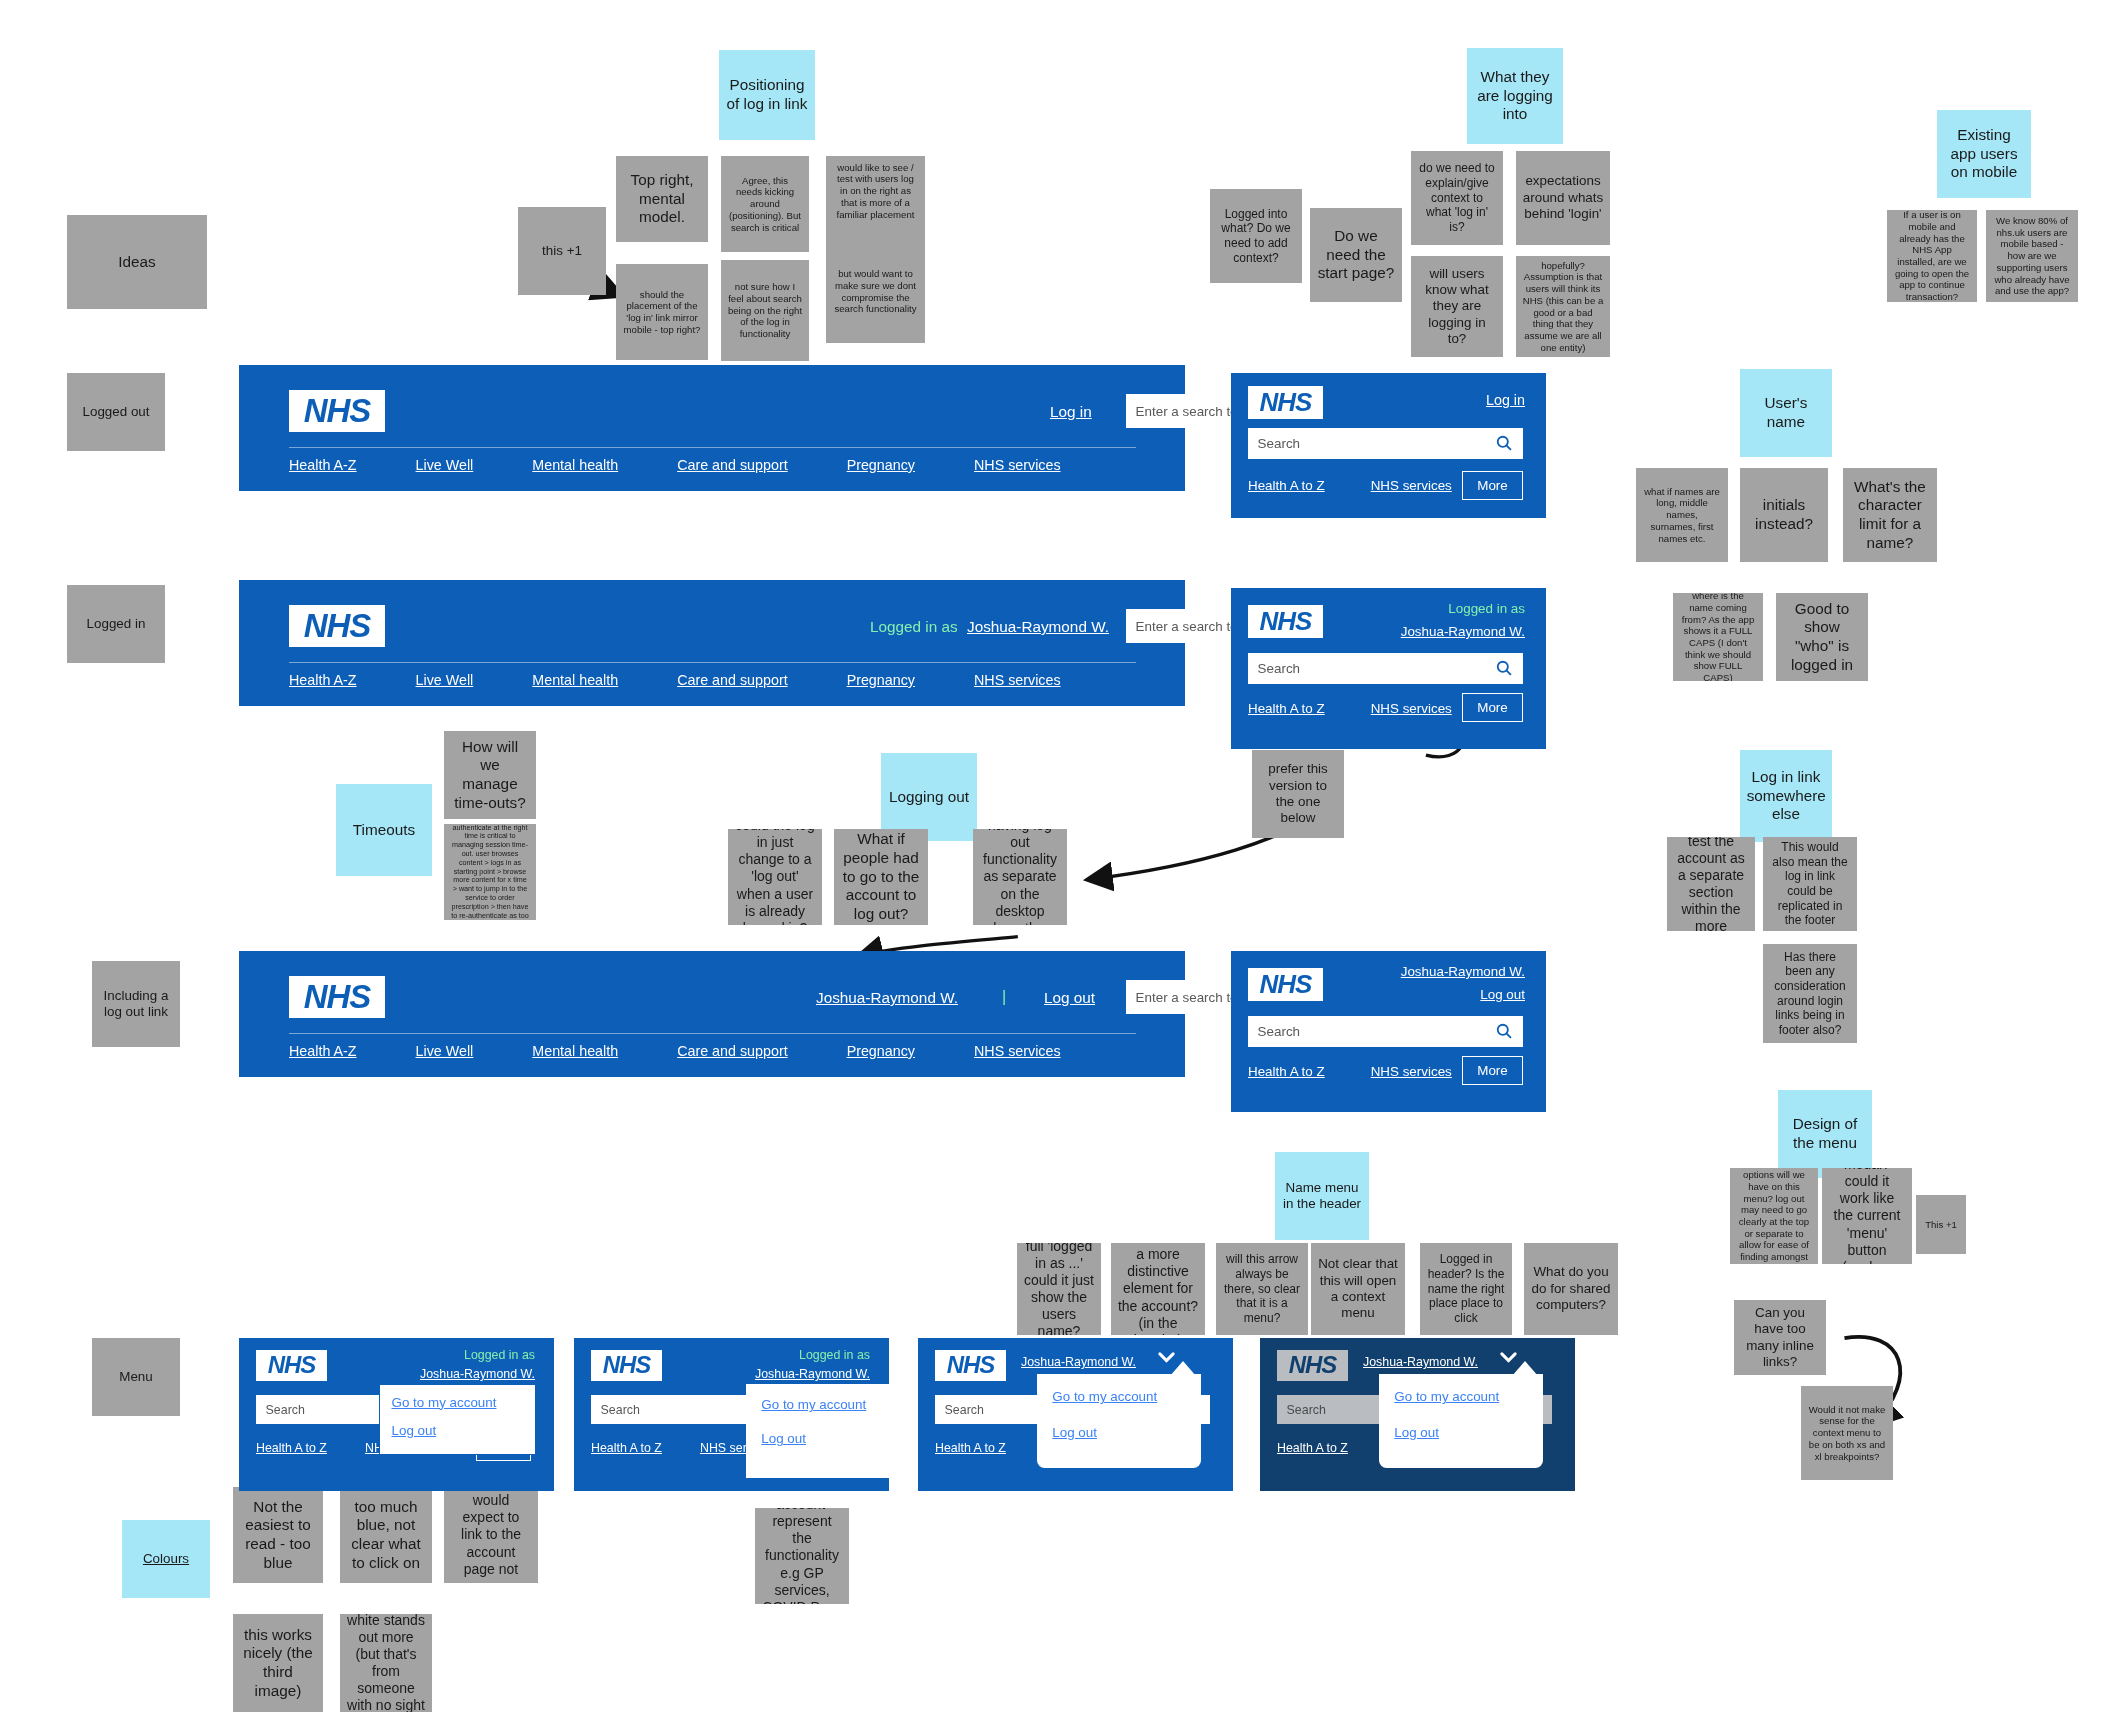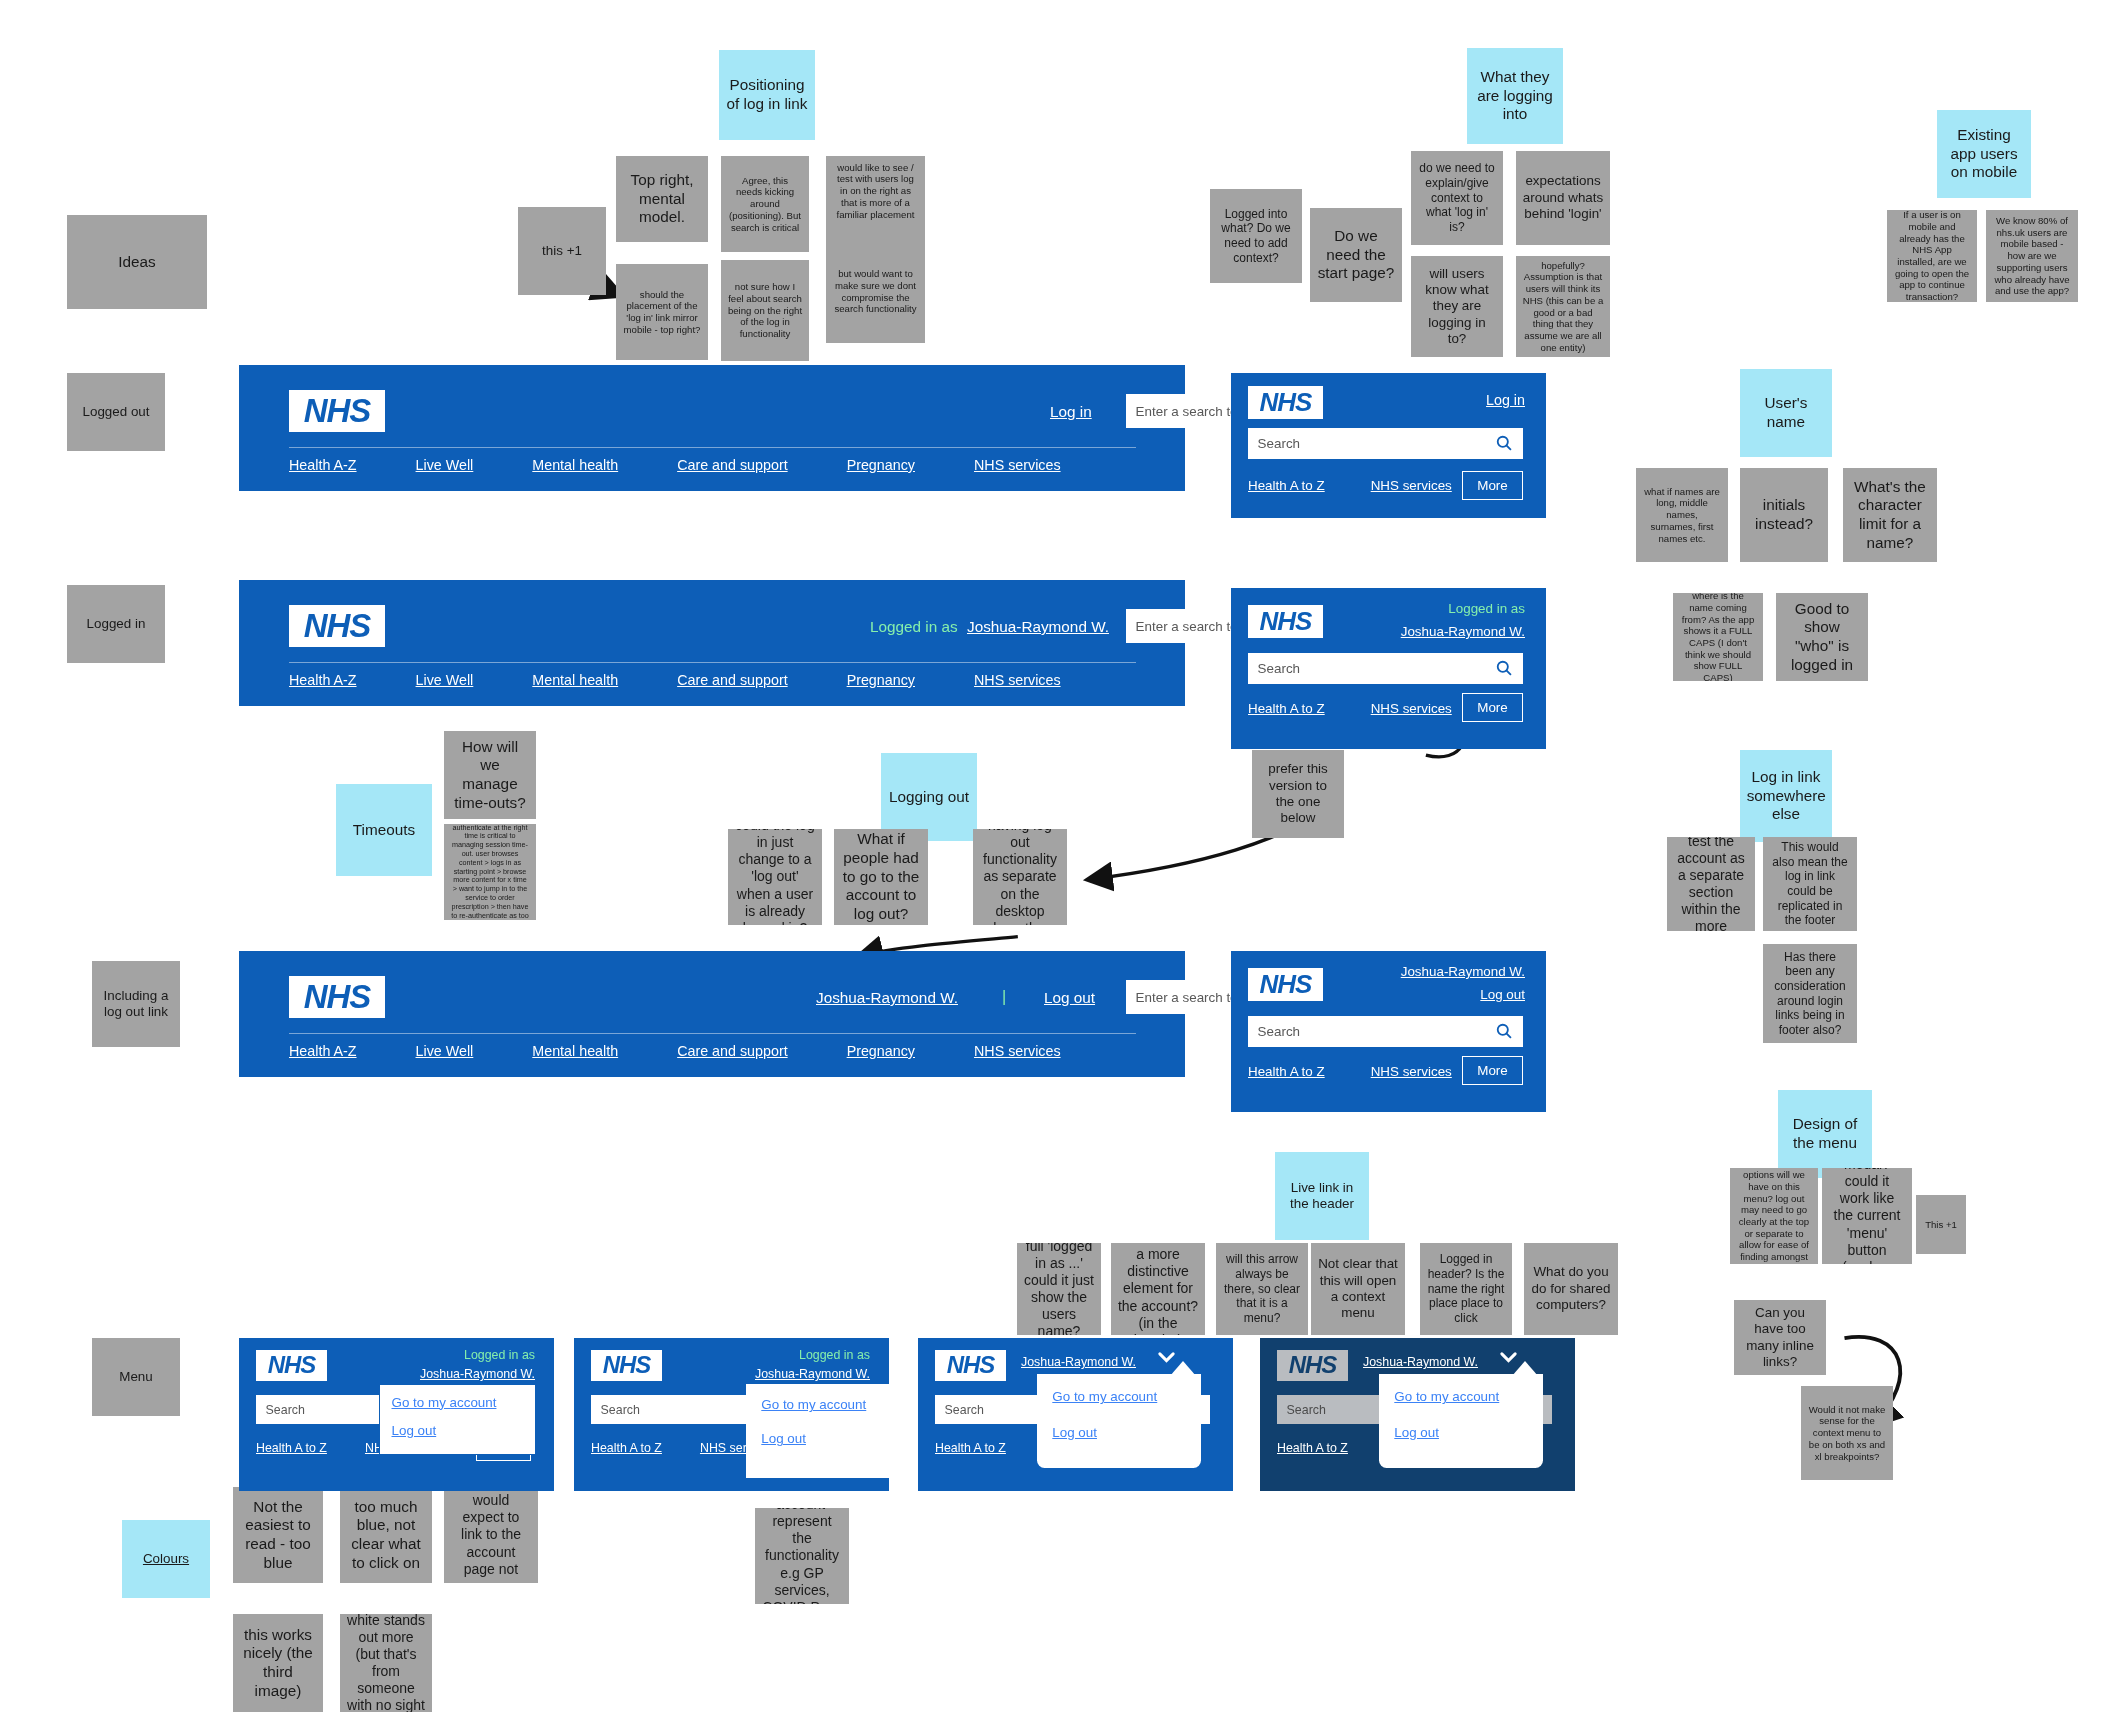--- a/index.html
+++ b/index.html
@@ -215,21 +215,21 @@
     <span>This +1</span>
   </div>
   <div class="note y s13" style="left:1734px;top:1300px;width:92px;height:75px;">
     <span>Can you have too many inline links?</span>
   </div>
   <div class="note y s10" style="left:1801px;top:1386px;width:92px;height:94px;">
     <span>Would it not make sense for the context menu to be on both xs and xl breakpoints?</span>
   </div>
 
   <div class="note b s13" style="left:1275px;top:1152px;width:94px;height:88px;">
-    <span>Live link in the header</span>
+    <span>Name menu in the header</span>
   </div>
   <div class="note y s11" style="left:1017px;top:1243px;width:84px;height:92px;">
     <span>Does it need the full 'logged in as ...' could it just show the users name? Like below :)</span>
   </div>
   <div class="note y s11" style="left:1111px;top:1243px;width:94px;height:92px;">
     <span>Do we need a more distinctive element for the account? (in the header)</span>
   </div>
   <div class="note y s12" style="left:1216px;top:1243px;width:92px;height:92px;">
     <span>will this arrow always be there, so clear that it is a menu?</span>
   </div>

